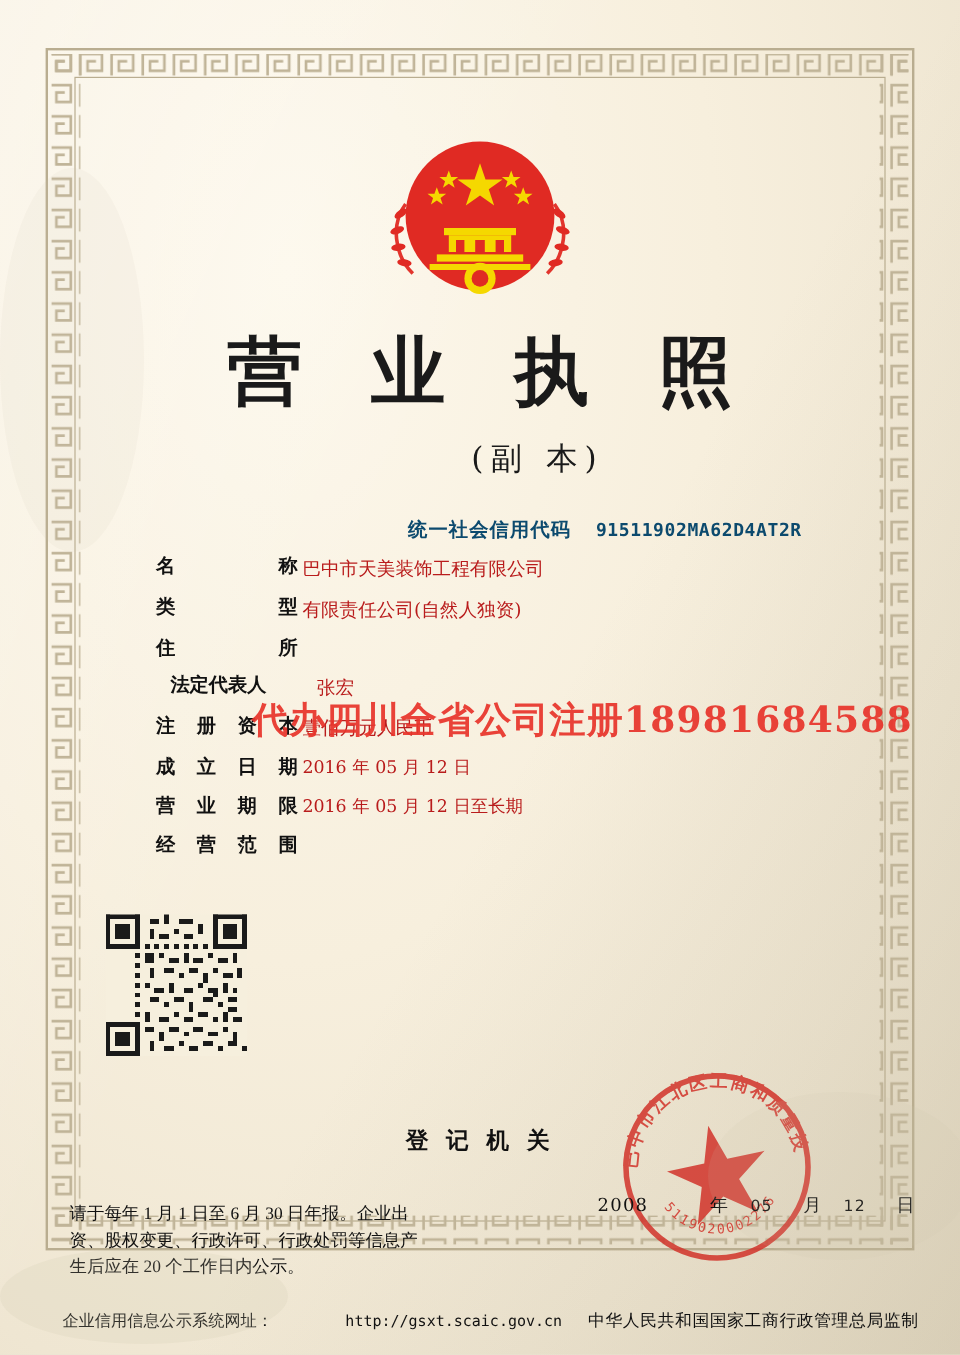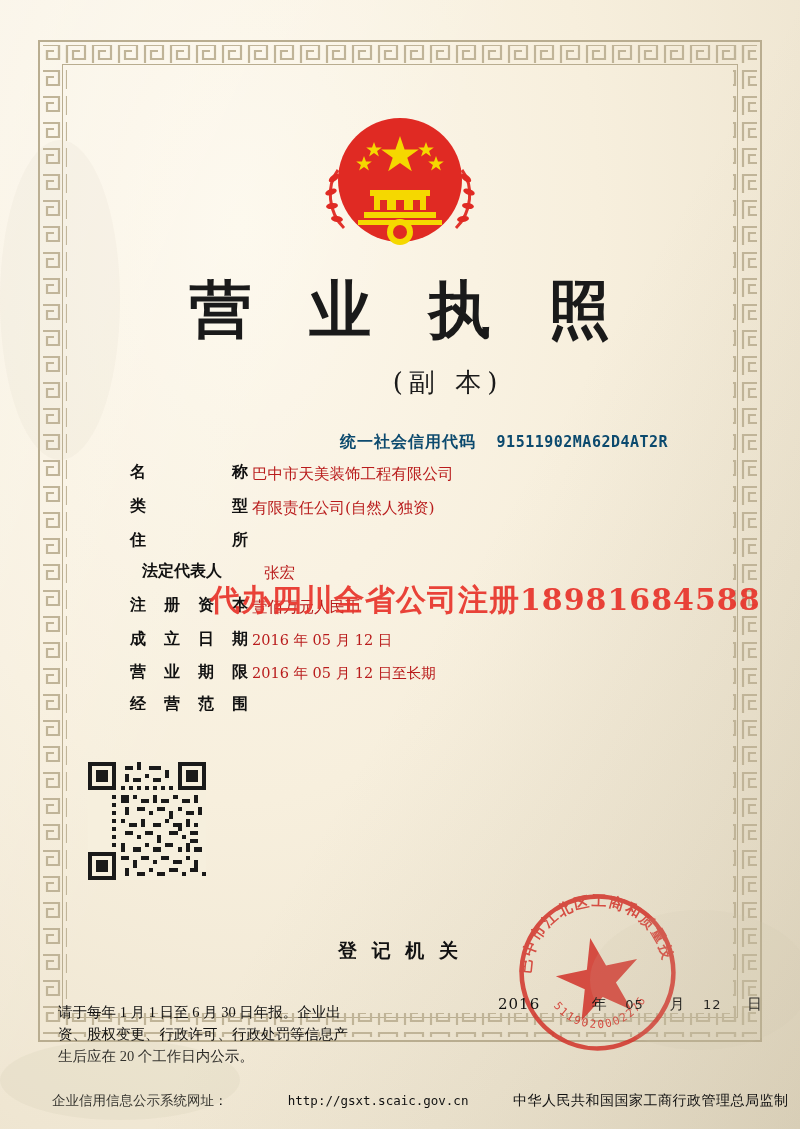--- a/index.html
+++ b/index.html
@@ -117,21 +117,21 @@
   }
   .website{
     position:absolute;left:52px;top:1092px;
     font-family:"DejaVu Serif","Liberation Serif",serif;
     font-size:13.5px;color:#111;
   }
   .website .url{font-family:"DejaVu Sans Mono","Liberation Mono",monospace;font-size:12.5px;}
   .footer-right{
     position:absolute;left:490px;top:1092px;
     font-family:"DejaVu Serif","Liberation Serif",serif;
-    font-size:14px;color:#111;letter-spacing:.5px;margin-left:23px;
+    font-size:14px;color:#111;letter-spacing:.5px;
   }
   .smudge{
     position:absolute;pointer-events:none;
   }
 </style>
 </head>
 <body>
 
 <div id="paper"></div>
 
@@ -403,21 +403,21 @@
       <text font-family="'DejaVu Serif','Liberation Serif',serif" font-size="16" font-weight="bold" fill="#d2352c" letter-spacing="2">
         <textPath href="#arcTop" startOffset="6%">巴中市江北区工商和质量技术监督管理局</textPath>
       </text>
       <text font-family="'DejaVu Sans Mono','Liberation Mono',monospace" font-size="12" fill="#d2352c" letter-spacing="2">
         <textPath href="#arcBot" startOffset="14%">5119020002276</textPath>
       </text>
     </g>
   </svg>
 
   <div class="datebar">
-    <span>2016</span>
+    <span>2008</span>
     <span style="display:inline-block;width:40px;"></span>
     <span>年</span>
     <span style="display:inline-block;width:6px;"></span>
     <span class="d">05</span>
     <span style="display:inline-block;width:14px;"></span>
     <span>月</span>
     <span style="display:inline-block;width:6px;"></span>
     <span class="d">12</span>
     <span style="display:inline-block;width:14px;"></span>
     <span>日</span>

